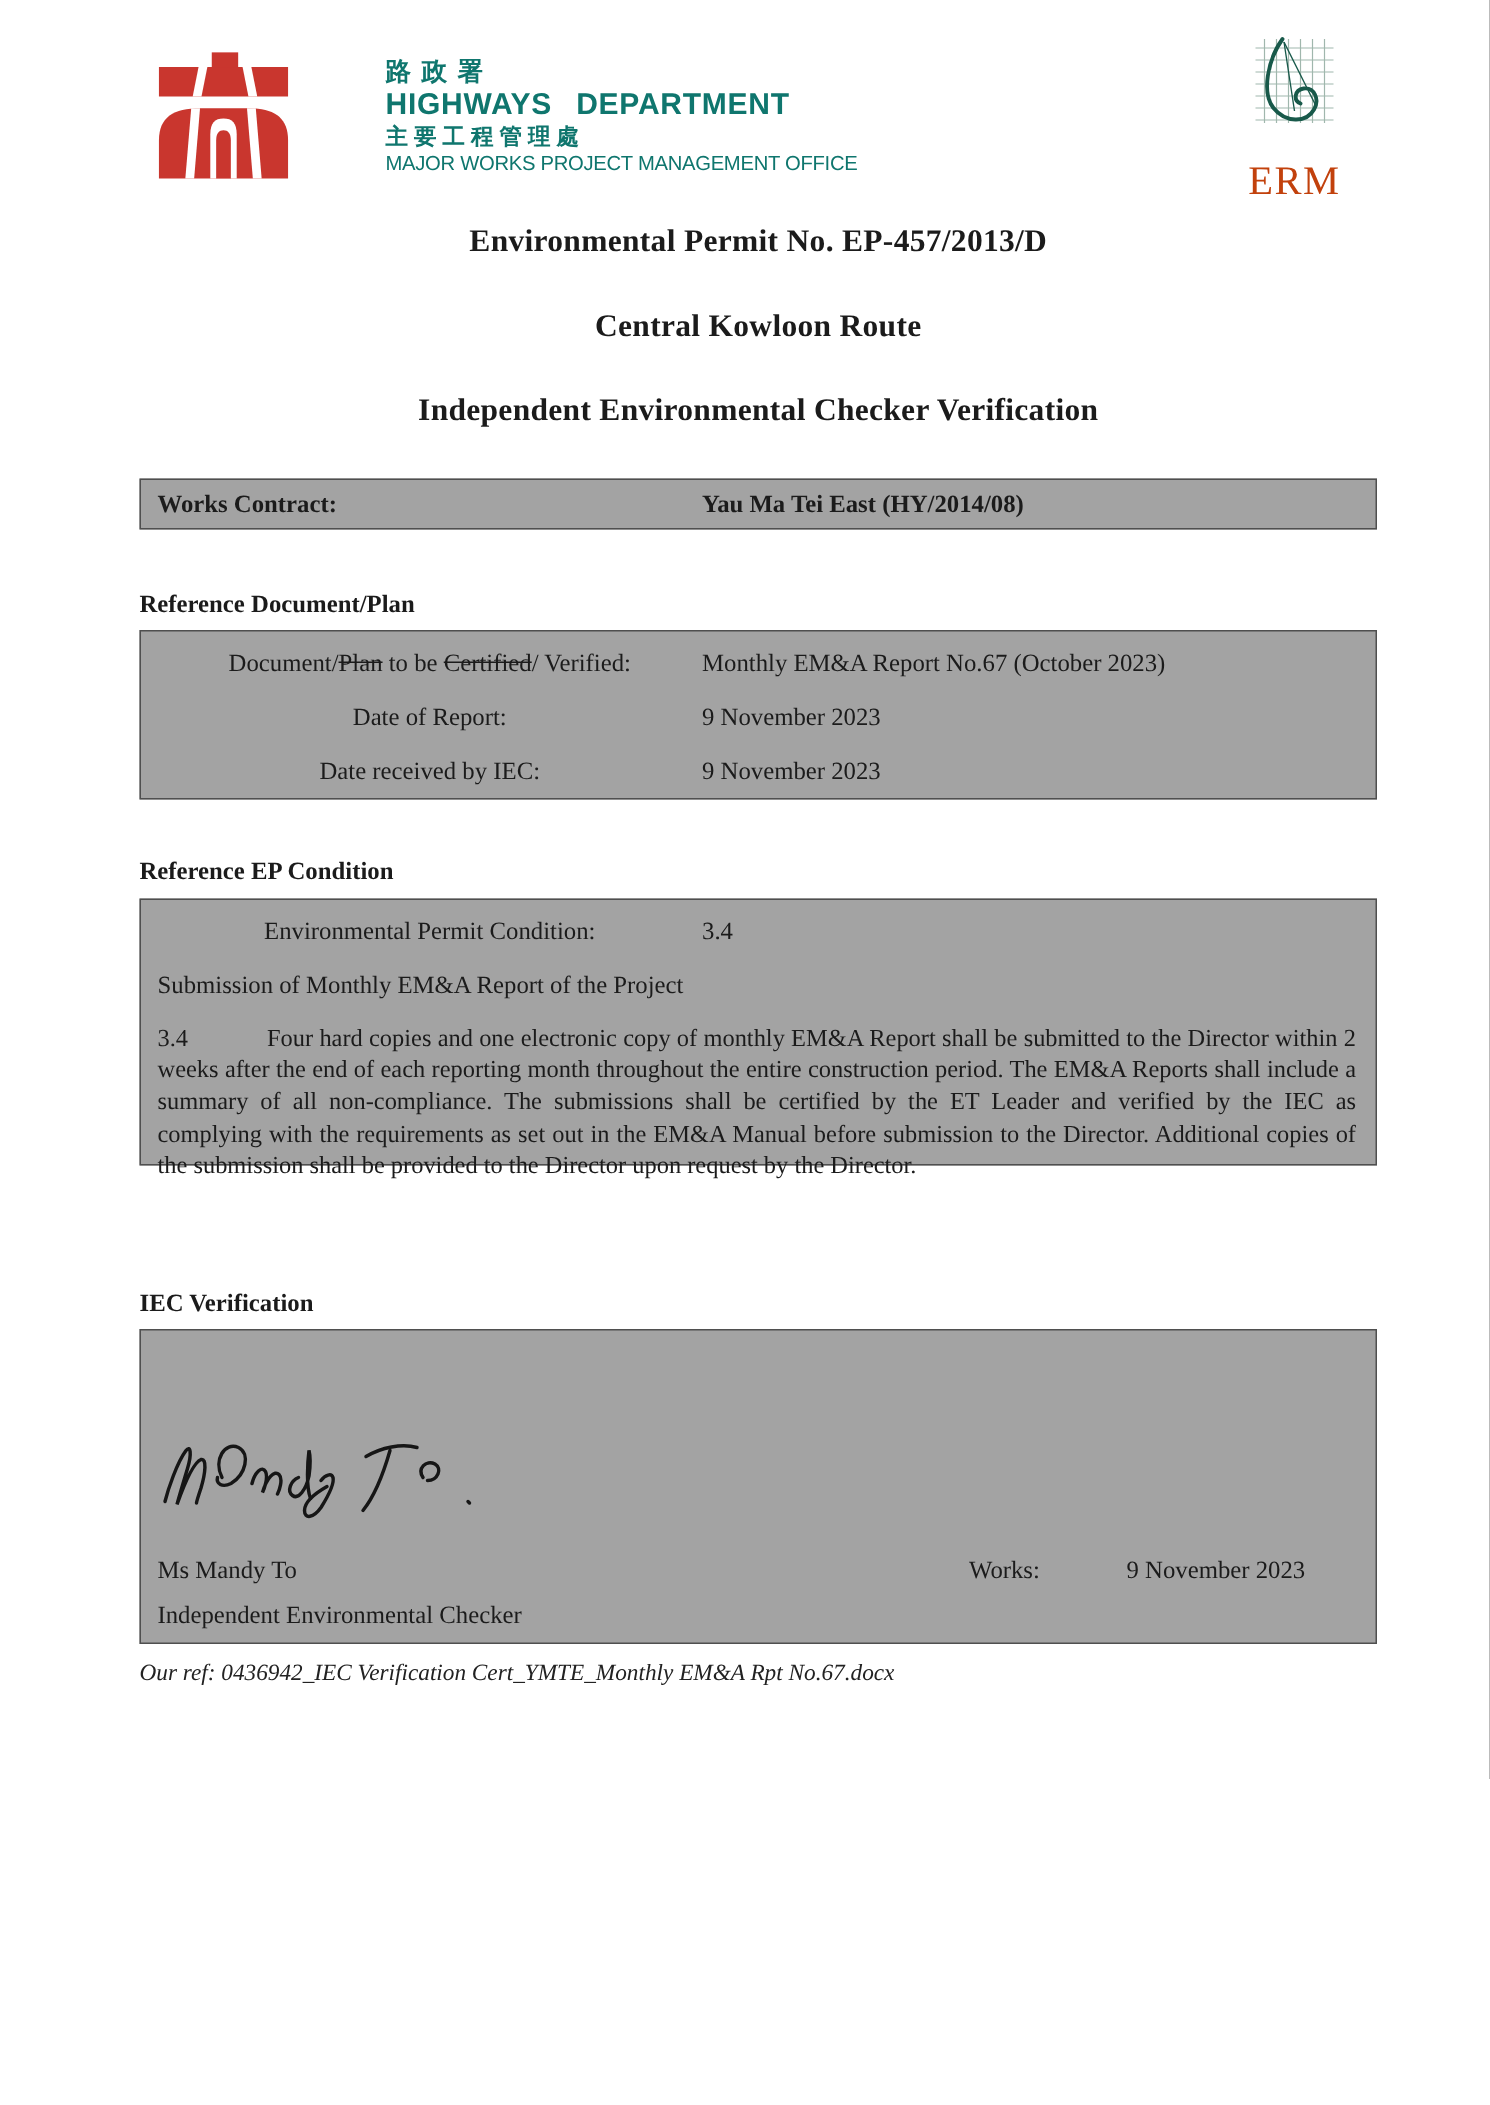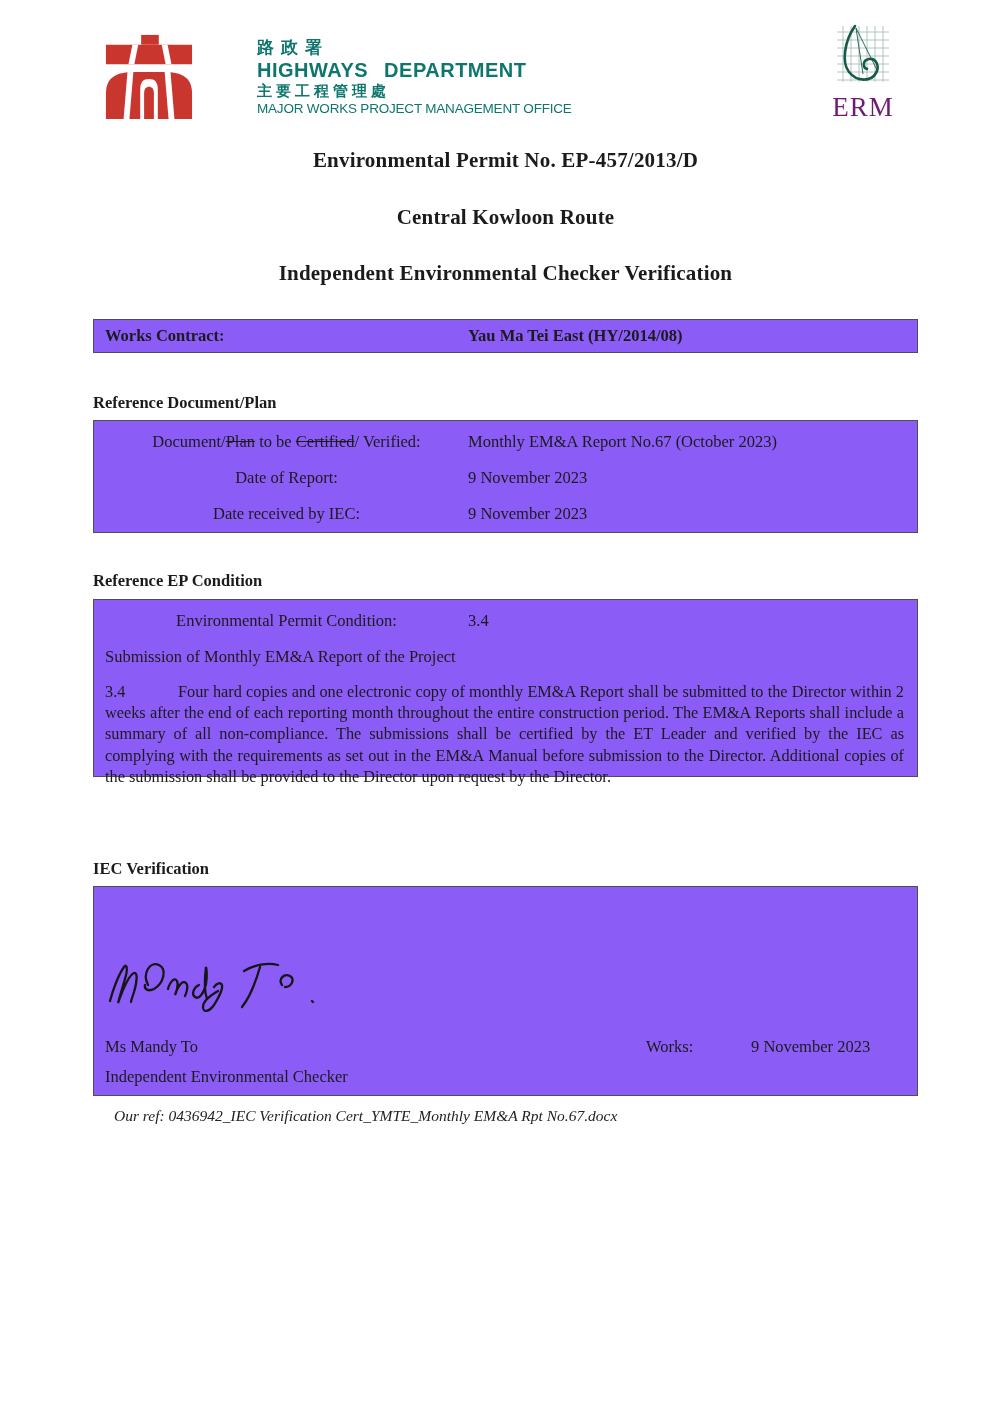--- a/index.html
+++ b/index.html
@@ -11,48 +11,48 @@
   }
   
   .hd-header { position:absolute; left:104px; top:32px; display:flex; gap:15px; }
   .hd-logo svg { display:block; }
   .hd-text { display:flex; flex-direction:column; justify-content:center; padding:1px 0 2px 0; font-family:"Liberation Sans", sans-serif; color:#0f766e;margin-left:48px; }
   .hd-cn1 { font-size:17px; font-weight:bold; letter-spacing:7px; }
   .hd-en1 { font-size:20px; font-weight:bold; letter-spacing:0.5px; word-spacing:10px; }
   .hd-cn2 { font-size:15px; font-weight:bold; letter-spacing:4px; }
   .hd-en2 { font-size:13.5px; letter-spacing:-0.2px; }
   .erm-block { position:absolute; left:831px; top:24px; width:64px; text-align:center; }
-  .erm-text { font-family:"Liberation Serif", serif; font-size:27px; color:#701a75; letter-spacing:1px; line-height:1; margin-top:2px; }
+  .erm-text { font-family:"Liberation Serif", serif; font-size:27px; color:#c2410c; letter-spacing:1px; line-height:1; margin-top:14px; }
   
   .content-line { position:absolute; left:93px; width:825px; }
   .doc-title { text-align:center; font-size:21px; font-weight:bold; letter-spacing:0.2px; }
   .t1 { top:148px; } .t2 { top:205px; } .t3 { top:261px; }
   
   .sec-heading { font-size:16.5px; font-weight:bold; }
   
-  .box { border:1.5px solid #4f4f4f; background:#8b5cf6; }
+  .box { border:1.5px solid #4f4f4f; background:#a3a3a3; }
   .works-box { top:319px; height:34px; display:flex; align-items:center; padding-left:11px; font-weight:bold; font-size:16.5px; }
   .label-col { width:363px; flex:none; }
   .row { display:flex; padding:8px 0 8px 11px; font-size:16.5px;text-align:center; }
   .refdoc-table { top:420px; height:113px; padding-top:3px; }
   .ep-table { top:599px; height:178px; padding-top:3px; }
   .ep-clause { padding:6px 13px 0 11px; font-size:16.3px; line-height:1.3; text-align:justify; }
   .clause-no { display:inline-block; width:73px; }
   .strike { text-decoration:line-through; }
   
   .iec-box { top:886px; height:210px; position:absolute; }
   .iec-statement { padding:10px 13px 0 11px; font-size:16.5px; line-height:1.3; }
   .signature { position:absolute; left:10px; top:62px; }
   .name-row { position:absolute; left:11px; top:150px; right:11px; font-size:16.5px; }
   .sig-name { position:absolute; left:0; top:0; }
   .date-label { position:absolute; left:541px; top:0; }
   .date-value { position:absolute; left:646px; top:0; }
   .title-row { position:absolute; left:11px; top:180px; font-size:16.5px; }
   
-  .our-ref { top:1107px; font-size:15.5px; font-style:italic; color:#222;margin-left:21px; }
+  .our-ref { top:1107px; font-size:15.5px; font-style:italic; color:#222; }
 </style>
 </head>
 <body>
 
 <div class="page">
 
   <div class="hd-header">
     <div class="hd-logo">
       <svg width="90" height="88" viewBox="0 0 92 88">
         <g fill="#c9362e">

